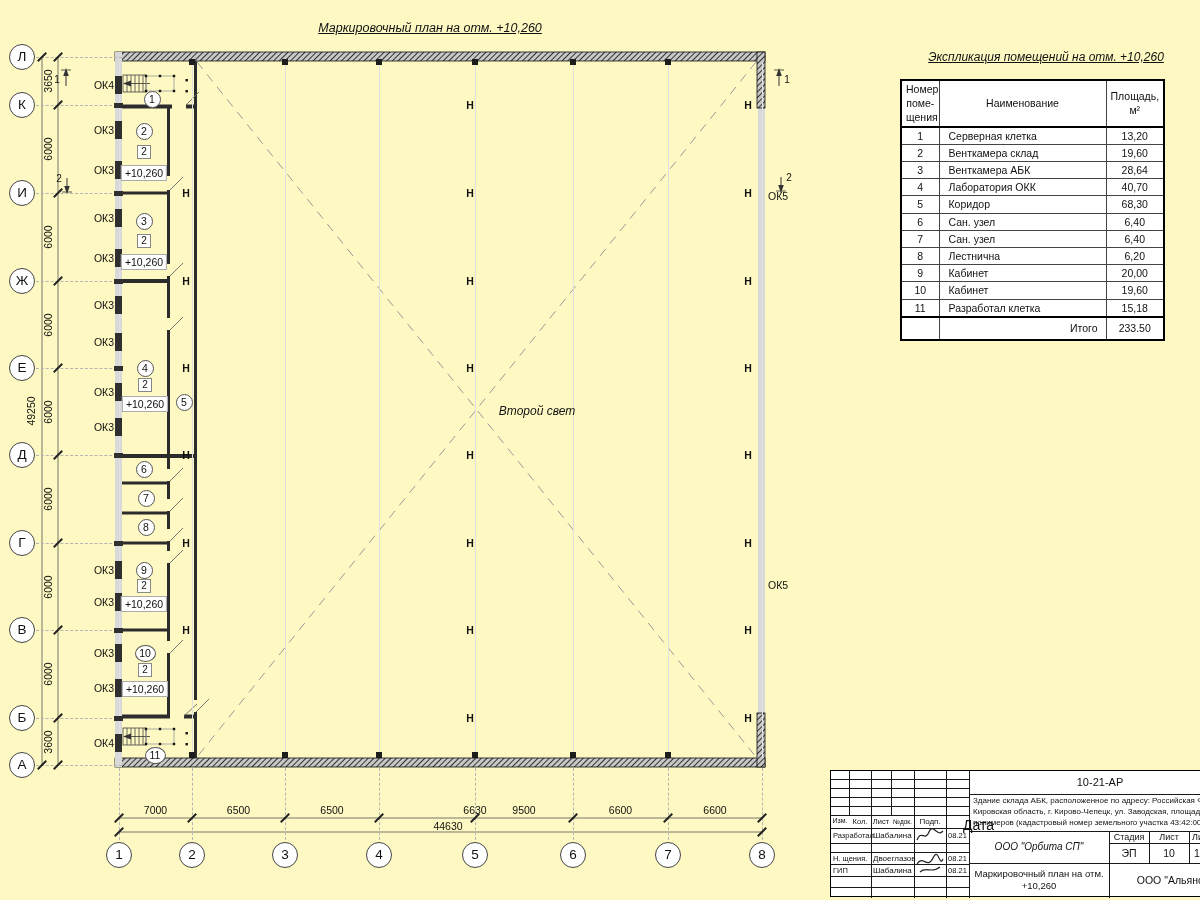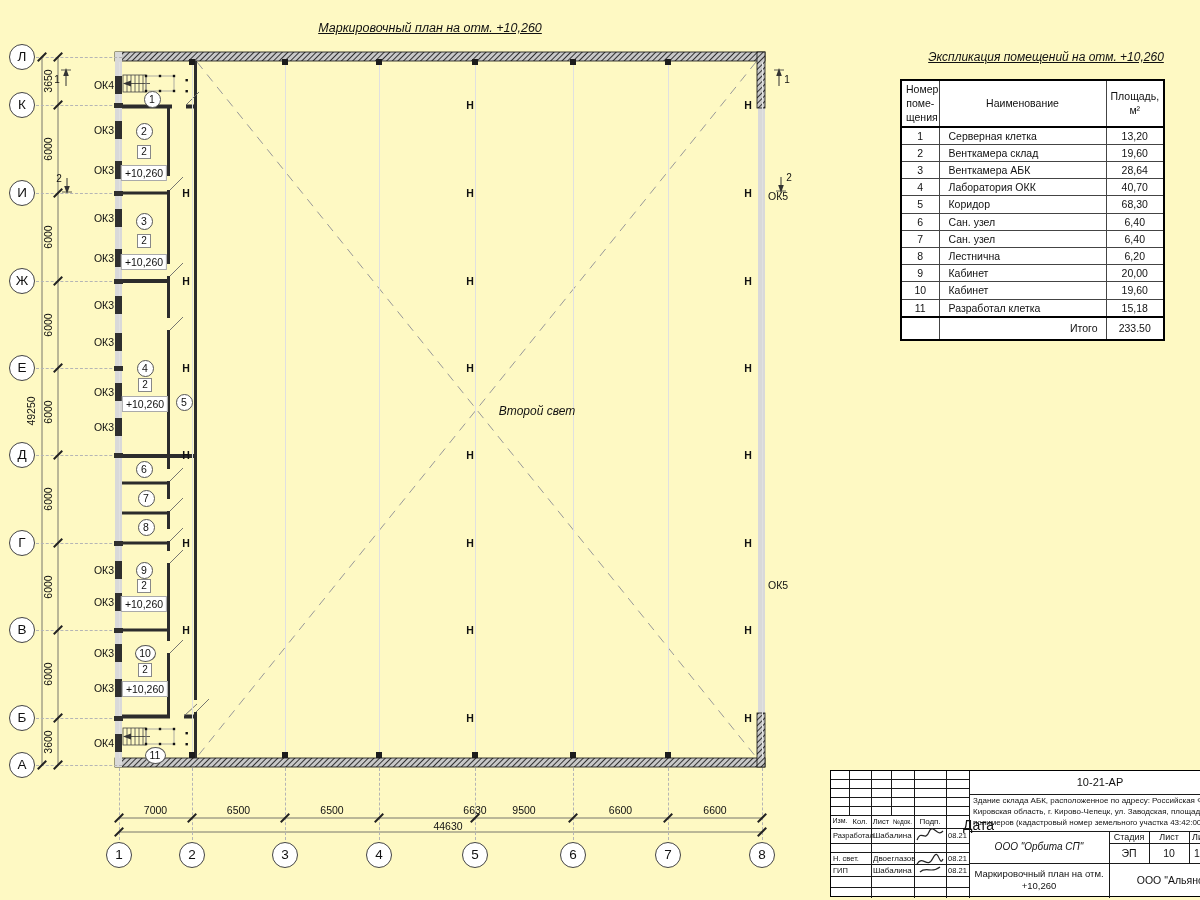--- a/index.html
+++ b/index.html
@@ -307,21 +307,21 @@
     <div class="tbt ctr" style="left:138px;top:97px;width:140px;font-size:9.5px">Маркировочный план на отм.</div>
     <div class="tbt ctr" style="left:138px;top:109px;width:140px;font-size:9.5px">+10,260</div>
     <div class="tbt ctr" style="left:278px;top:92px;width:122px;height:35px;line-height:35px;font-size:10.5px">ООО "Альянс</div>
     <svg class="abs" style="left:83px;top:55px" width="32" height="52" viewBox="0 0 32 52">
       <path d="M3,14 C7,3 11,16 15,6 S23,12 29,5" stroke="#222" stroke-width="1.2" fill="none"></path>
       <path d="M3,38 C9,28 13,44 19,32 S25,42 29,33 M6,46 C12,40 18,48 26,41" stroke="#222" stroke-width="1.2" fill="none"></path>
     </svg>
   <div class="tbt" style="left: 2px; top: 60px; font-size: 7.5px;">Разработал</div>
       <div class="tbt" style="left: 42px; top: 60px; font-size: 8px;">Шабалина</div>
       <div class="tbt" style="left: 115px; top: 60px; width: 23px; text-align: center; font-size: 7.5px;">08.21</div>
-      <div class="tbt" style="left: 2px; top: 83px; font-size: 7.5px;">Н. свет.</div>
+      <div class="tbt" style="left: 2px; top: 83px; font-size: 7.5px;">Н. щения.</div>
       <div class="tbt" style="left: 42px; top: 83px; font-size: 8px;">Двоеглазов</div>
       <div class="tbt" style="left: 115px; top: 83px; width: 23px; text-align: center; font-size: 7.5px;">08.21</div>
       <div class="tbt" style="left: 2px; top: 95px; font-size: 7.5px;">ГИП</div>
       <div class="tbt" style="left: 42px; top: 95px; font-size: 8px;">Шабалина</div>
       <div class="tbt" style="left: 115px; top: 95px; width: 23px; text-align: center; font-size: 7.5px;">08.21</div>
     </div>
 
 <div class="grid" style="left: 119px; top: 62px; height: 696px;"></div>
     <div class="dashv" style="left: 119px; top: 768px; height: 72px;"></div>
     <div class="bubble" style="left: 106px; top: 842px;">1</div>

